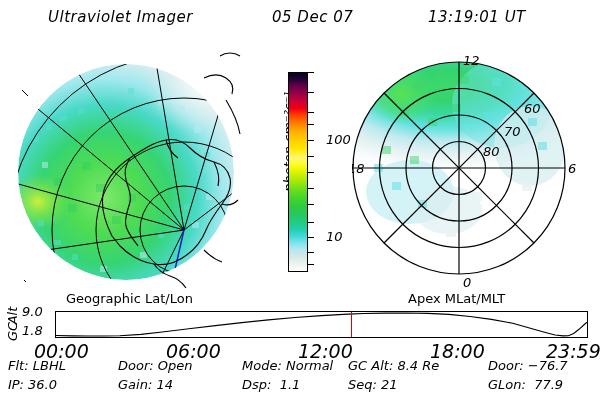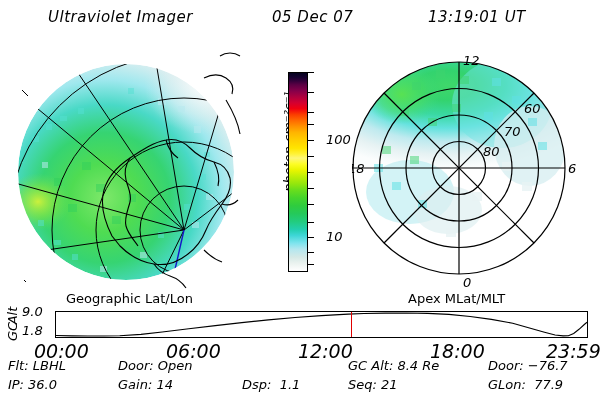--- a/index.html
+++ b/index.html
@@ -330,20 +330,21 @@
   <div class="xtick-lab" style="left:34px">00:00</div>
   <div class="xtick-lab" style="left:166px">06:00</div>
   <div class="xtick-lab" style="left:298px">12:00</div>
   <div class="xtick-lab" style="left:430px">18:00</div>
   <div class="xtick-lab" style="left:546px">23:59</div>
 </div>
 
 <div id="footer" class="abs">
   <span class="f-cell frow1 fc0"><span>Flt:</span>&nbsp;<span>LBHL</span></span>
   <span class="f-cell frow1 fc1"><span>Door:</span>&nbsp;<span>Open</span></span>
+  <span class="f-cell frow1 fc2"><span>Mode:</span>&nbsp;<span>Normal</span></span>
   <span class="f-cell frow1 fc3"><span>GC Alt:</span>&nbsp;<span>8.4 Re</span></span>
   <span class="f-cell frow1 fc4"><span>Door:</span>&nbsp;<span>−76.7</span></span>
 
   <span class="f-cell frow2 fc0"><span>IP:</span>&nbsp;<span>36.0</span></span>
   <span class="f-cell frow2 fc1"><span>Gain:</span>&nbsp;<span>14</span></span>
   <span class="f-cell frow2 fc2"><span>Dsp:</span>&nbsp;&nbsp;<span>1.1</span></span>
   <span class="f-cell frow2 fc3"><span>Seq:</span>&nbsp;<span>21</span></span>
   <span class="f-cell frow2 fc4"><span>GLon:</span>&nbsp;&nbsp;<span>77.9</span></span>
 </div>
 

